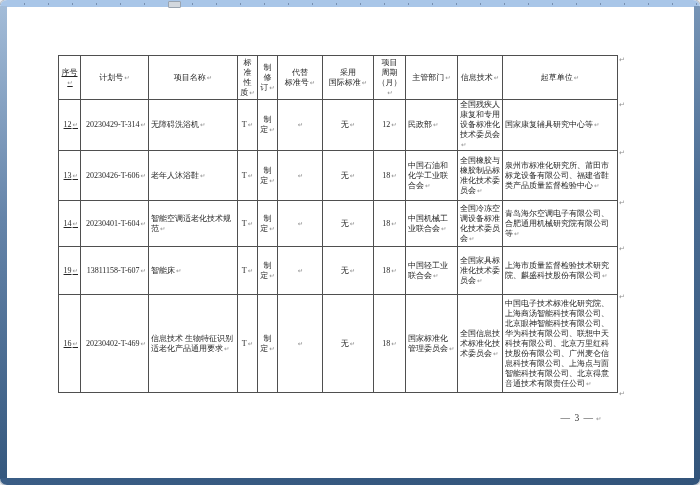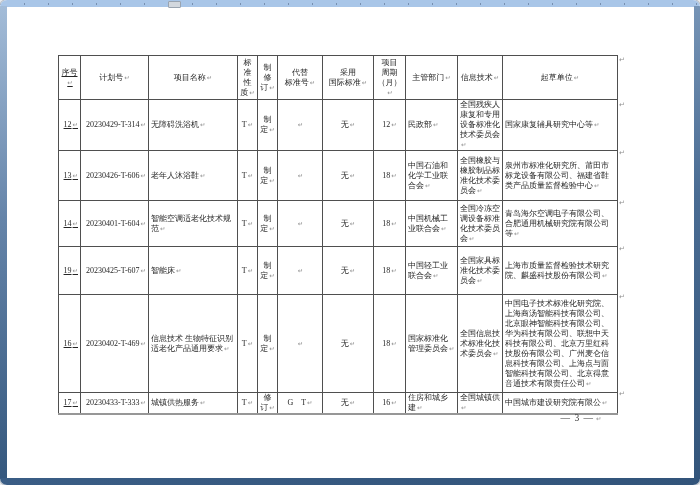--- a/index.html
+++ b/index.html
@@ -123,21 +123,21 @@
         <td class="c4">制定</td>
         <td class="c5"></td>
         <td class="c6">无</td>
         <td class="c7">18</td>
         <td class="c8">中国机械工业联合会</td>
         <td class="c9">全国冷冻空调设备标准化技术委员会</td>
         <td class="c10">青岛海尔空调电子有限公司、合肥通用机械研究院有限公司等</td>
       </tr>
       <tr class="h-r15">
         <td class="c0">19</td>
-        <td class="c1">20230425-T-607</td>
+        <td class="c1">13811158-T-607</td>
         <td class="c2">智能床</td>
         <td class="c3">T</td>
         <td class="c4">制定</td>
         <td class="c5"></td>
         <td class="c6">无</td>
         <td class="c7">18</td>
         <td class="c8">中国轻工业联合会</td>
         <td class="c9">全国家具标准化技术委员会</td>
         <td class="c10">上海市质量监督检验技术研究院、麒盛科技股份有限公司</td>
       </tr>
@@ -147,33 +147,20 @@
         <td class="c2">信息技术 生物特征识别适老化产品通用要求</td>
         <td class="c3">T</td>
         <td class="c4">制定</td>
         <td class="c5"></td>
         <td class="c6">无</td>
         <td class="c7">18</td>
         <td class="c8">国家标准化管理委员会</td>
         <td class="c9">全国信息技术标准化技术委员会</td>
         <td class="c10">中国电子技术标准化研究院、上海商汤智能科技有限公司、北京眼神智能科技有限公司、华为科技有限公司、联想中天科技有限公司、北京万里红科技股份有限公司、广州麦仑信息科技有限公司、上海点与面智能科技有限公司、北京得意音通技术有限责任公司</td>
       </tr>
-      <tr class="h-r17 cut">
-        <td class="c0">17</td>
-        <td class="c1">20230433-T-333</td>
-        <td class="c2">城镇供热服务</td>
-        <td class="c3">T</td>
-        <td class="c4">修订</td>
-        <td class="c5">G　T</td>
-        <td class="c6">无</td>
-        <td class="c7">16</td>
-        <td class="c8">住房和城乡建</td>
-        <td class="c9">全国城镇供</td>
-        <td class="c10">中国城市建设研究院有限公</td>
-      </tr>
     </tbody>
   </table>
 
   <div class="row-marks">
     <span style="top:57px">↵</span>
     <span style="top:102px">↵</span>
     <span style="top:150px">↵</span>
     <span style="top:200px">↵</span>
     <span style="top:246px">↵</span>
     <span style="top:294px">↵</span>

